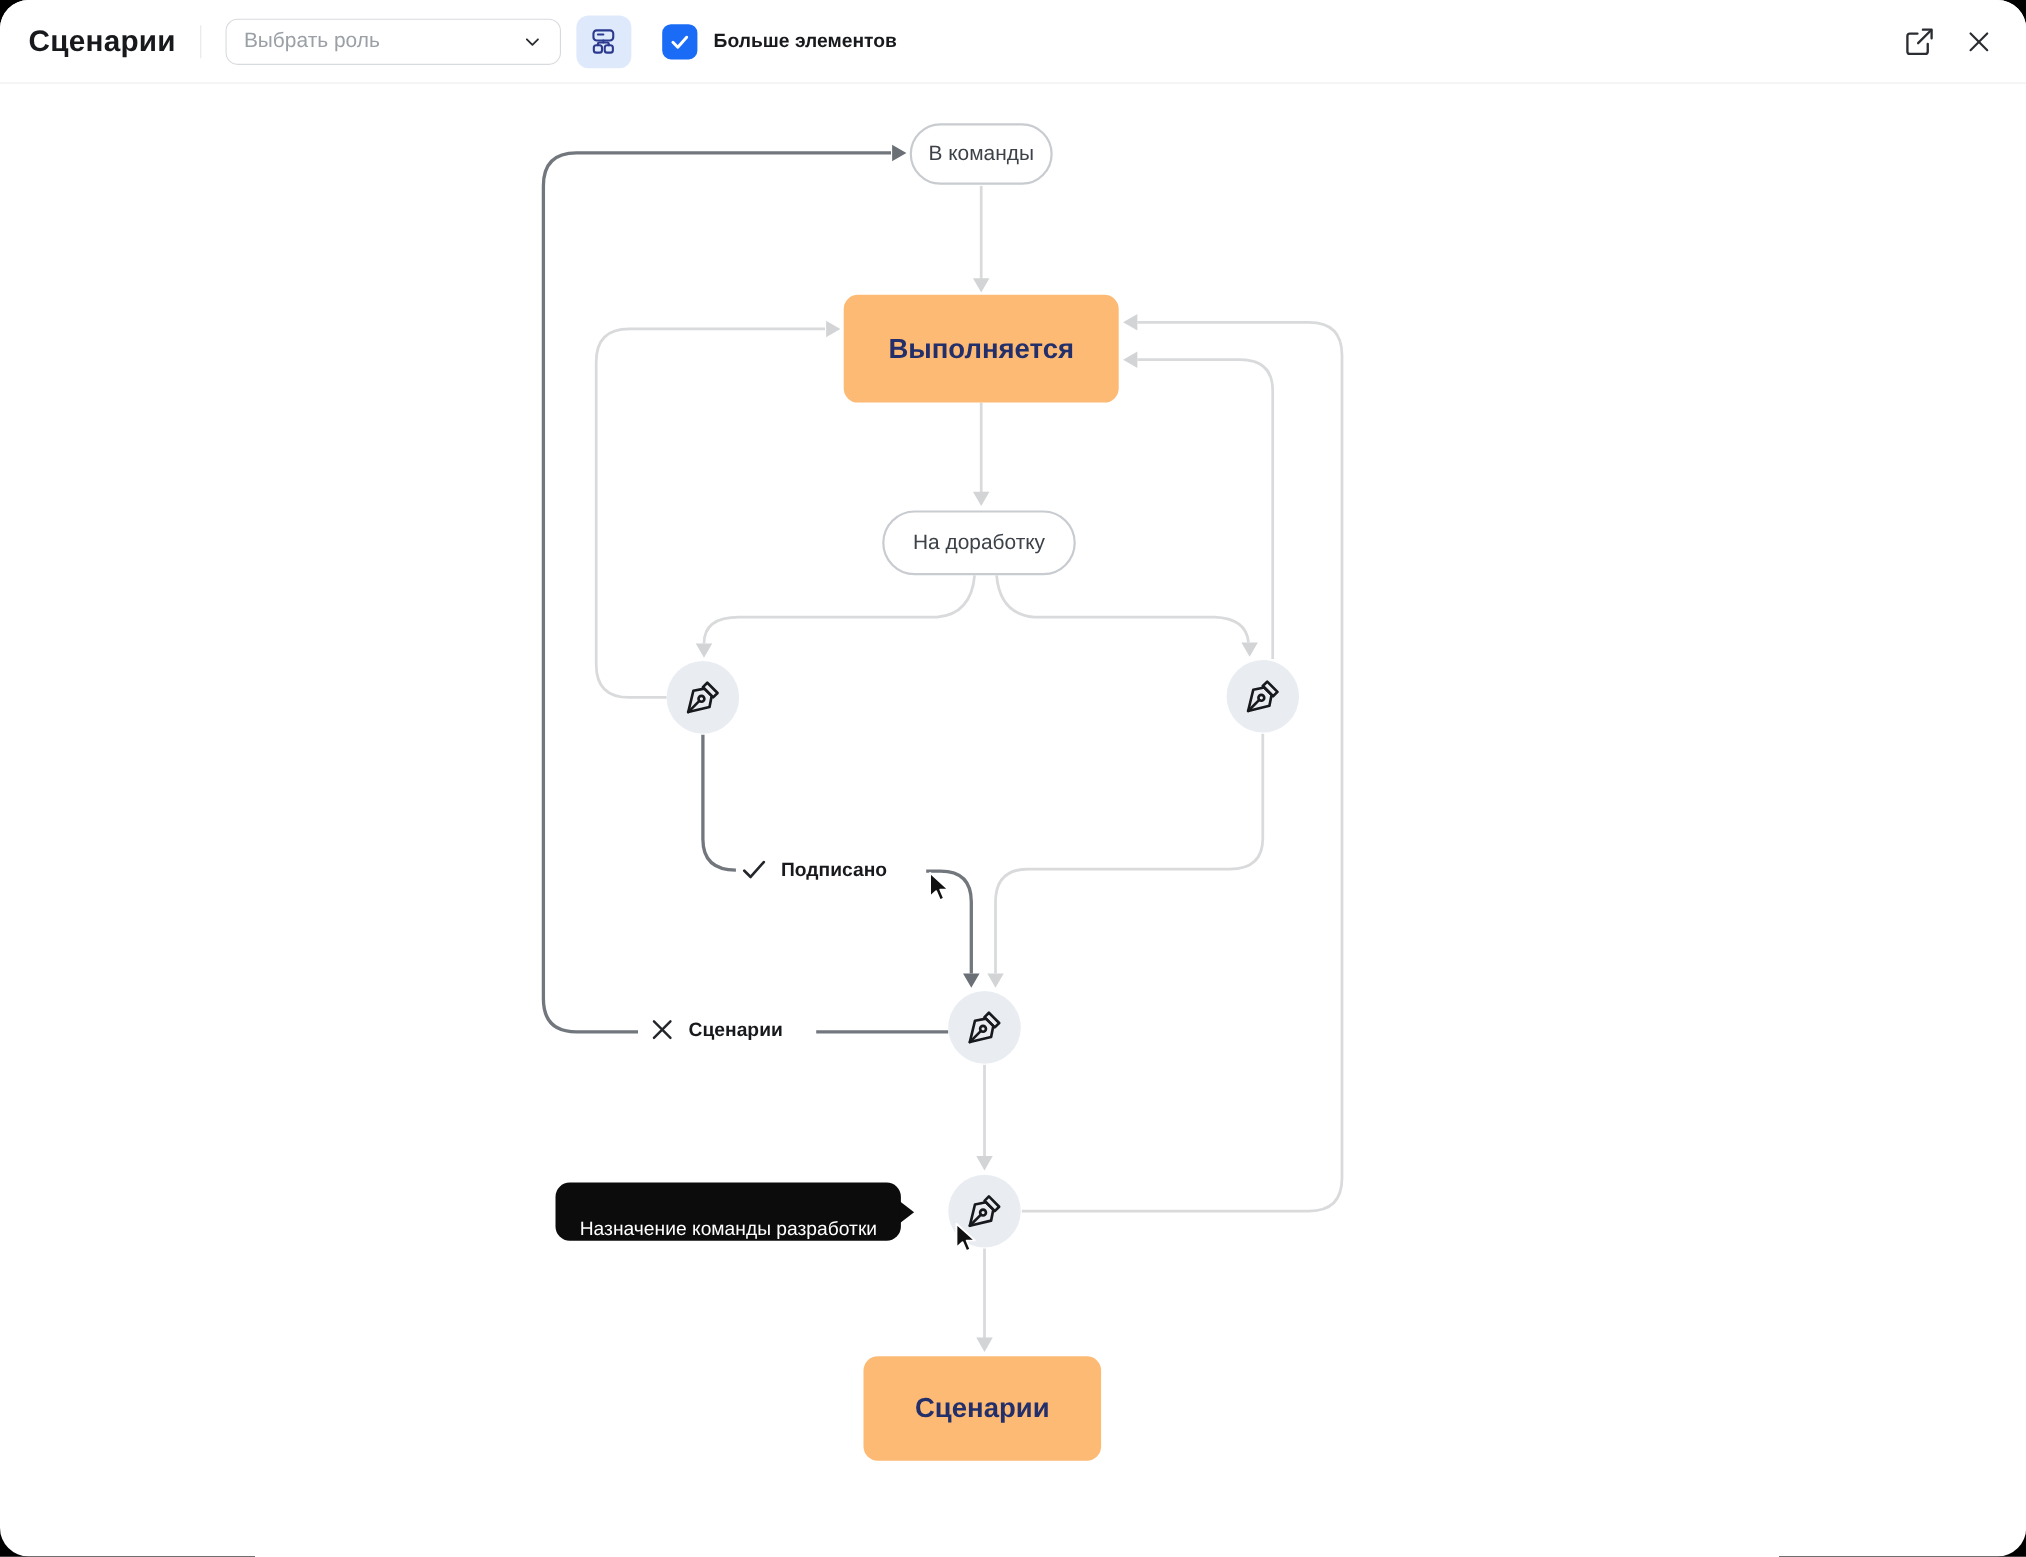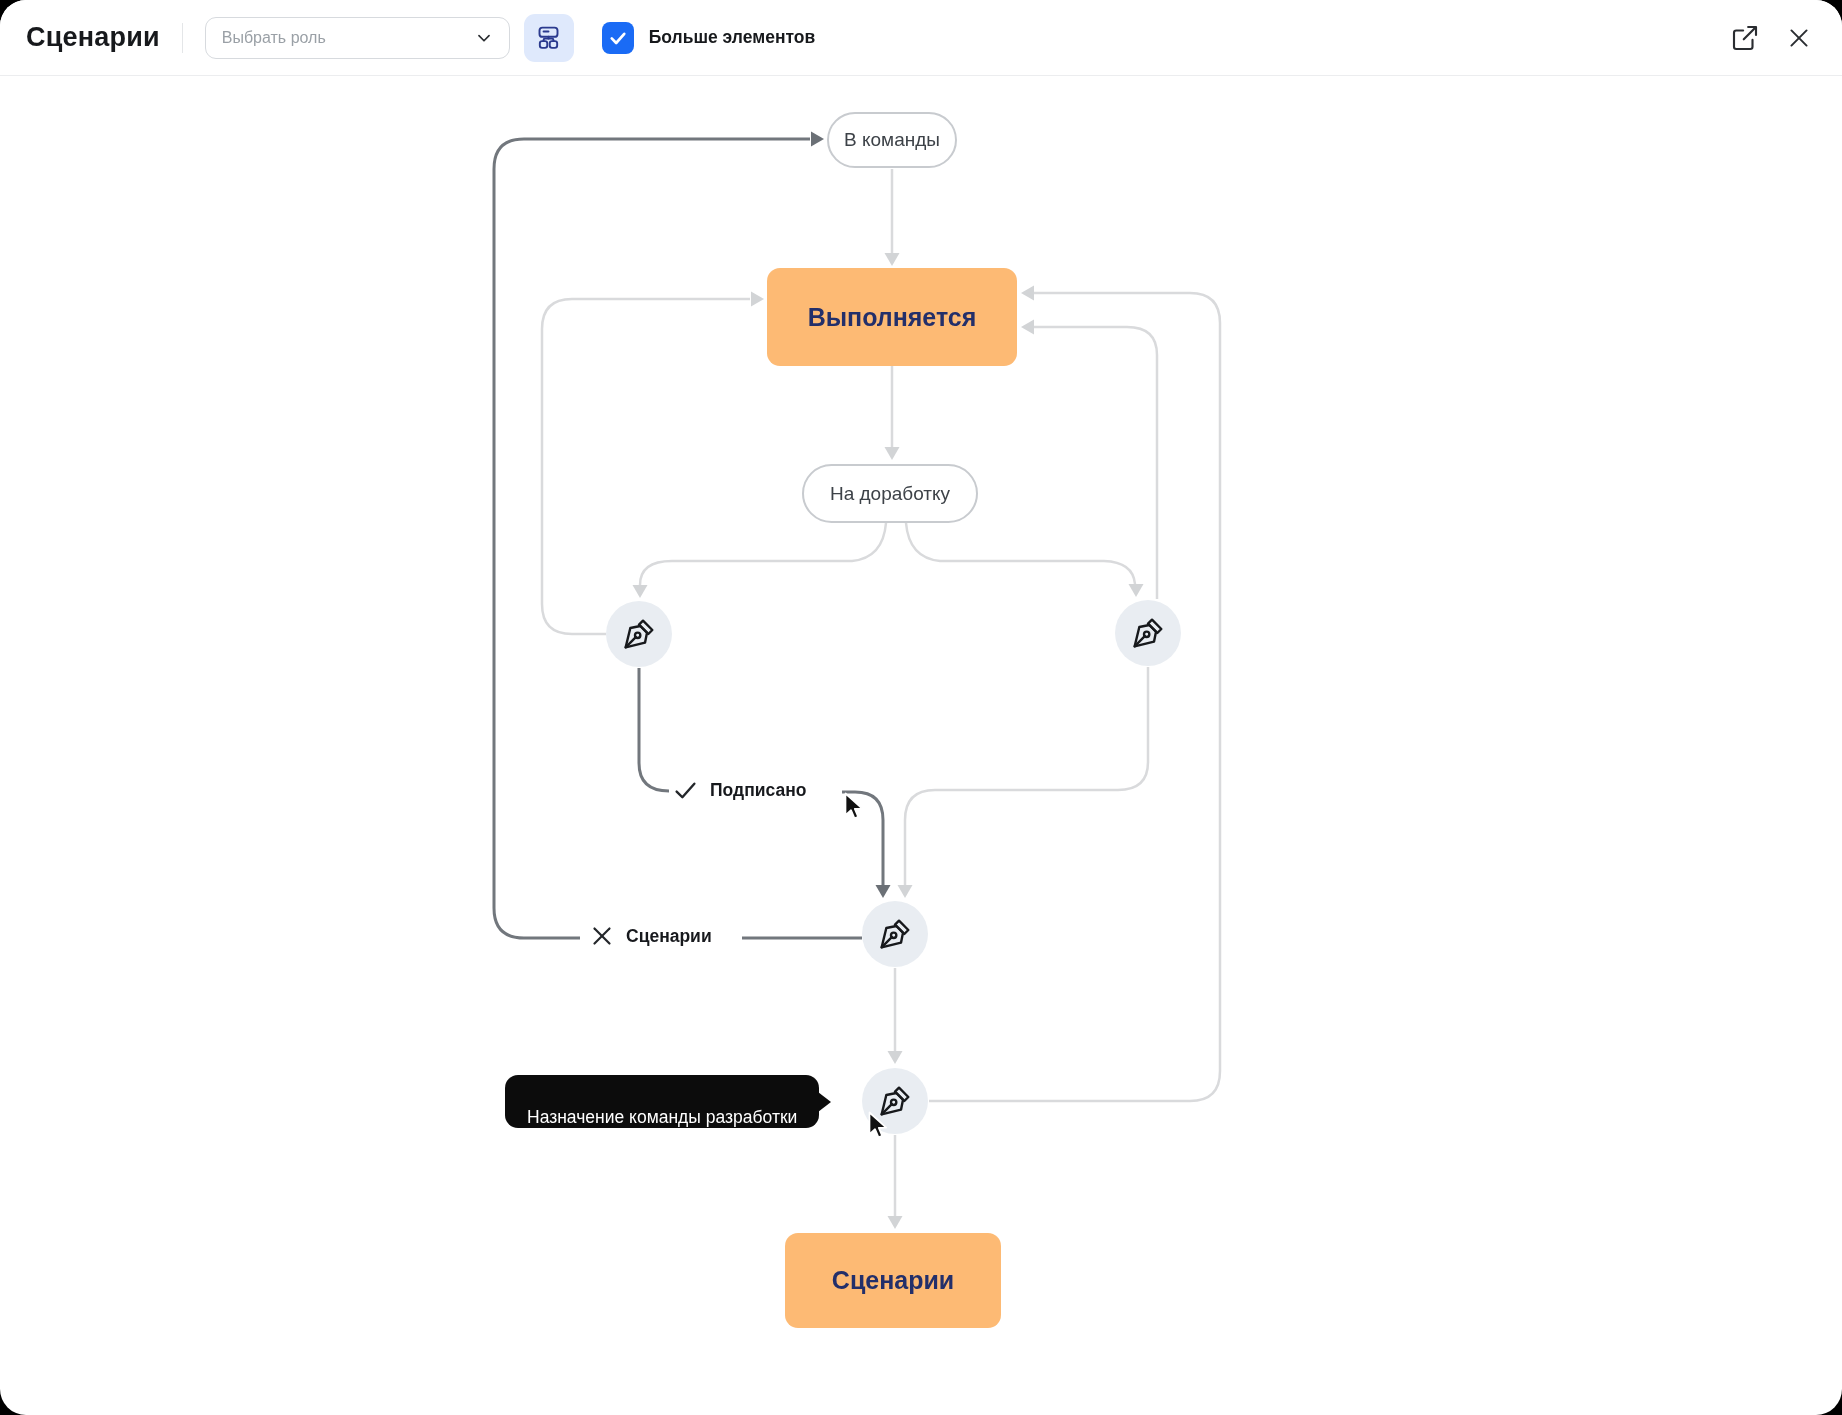--- a/index.html
+++ b/index.html
@@ -13,21 +13,21 @@
     position:absolute; left:0; top:0; width:100%; height:76px; background:#fff;
     border-bottom:1px solid #ecedef; display:flex; align-items:center;
     padding:0 26px; z-index:30;
   }
   .hdr-title { font-size:27px; font-weight:700; color:#17191c; letter-spacing:.2px; }
   .hdr-divider { width:1px; height:30px; background:#e4e6e8; margin:0 22px; }
   .role-select {
     width:305px; height:42px; border:1px solid #d7dade; border-radius:11px;
     display:flex; align-items:center; padding:0 14px 0 16px; cursor:pointer; background:#fff;
   }
-  .role-select .ph { flex:1; font-size:16px; color:#9aa0a6; }
+  .role-select .ph { flex:1; font-size:19px; color:#9aa0a6; }
   .layout-btn {
     width:50px; height:48px; margin-left:14px; border:none; border-radius:11px;
     background:#dfe9fc; display:flex; align-items:center; justify-content:center; cursor:pointer;
   }
   .chk-row { display:flex; align-items:center; margin-left:28px; cursor:pointer; }
   .chk-box {
     width:32px; height:32px; border-radius:8px; background:#1a6bf5;
     display:flex; align-items:center; justify-content:center;
   }
   .chk-label { margin-left:15px; font-size:17.5px; font-weight:600; color:#17191c; }

